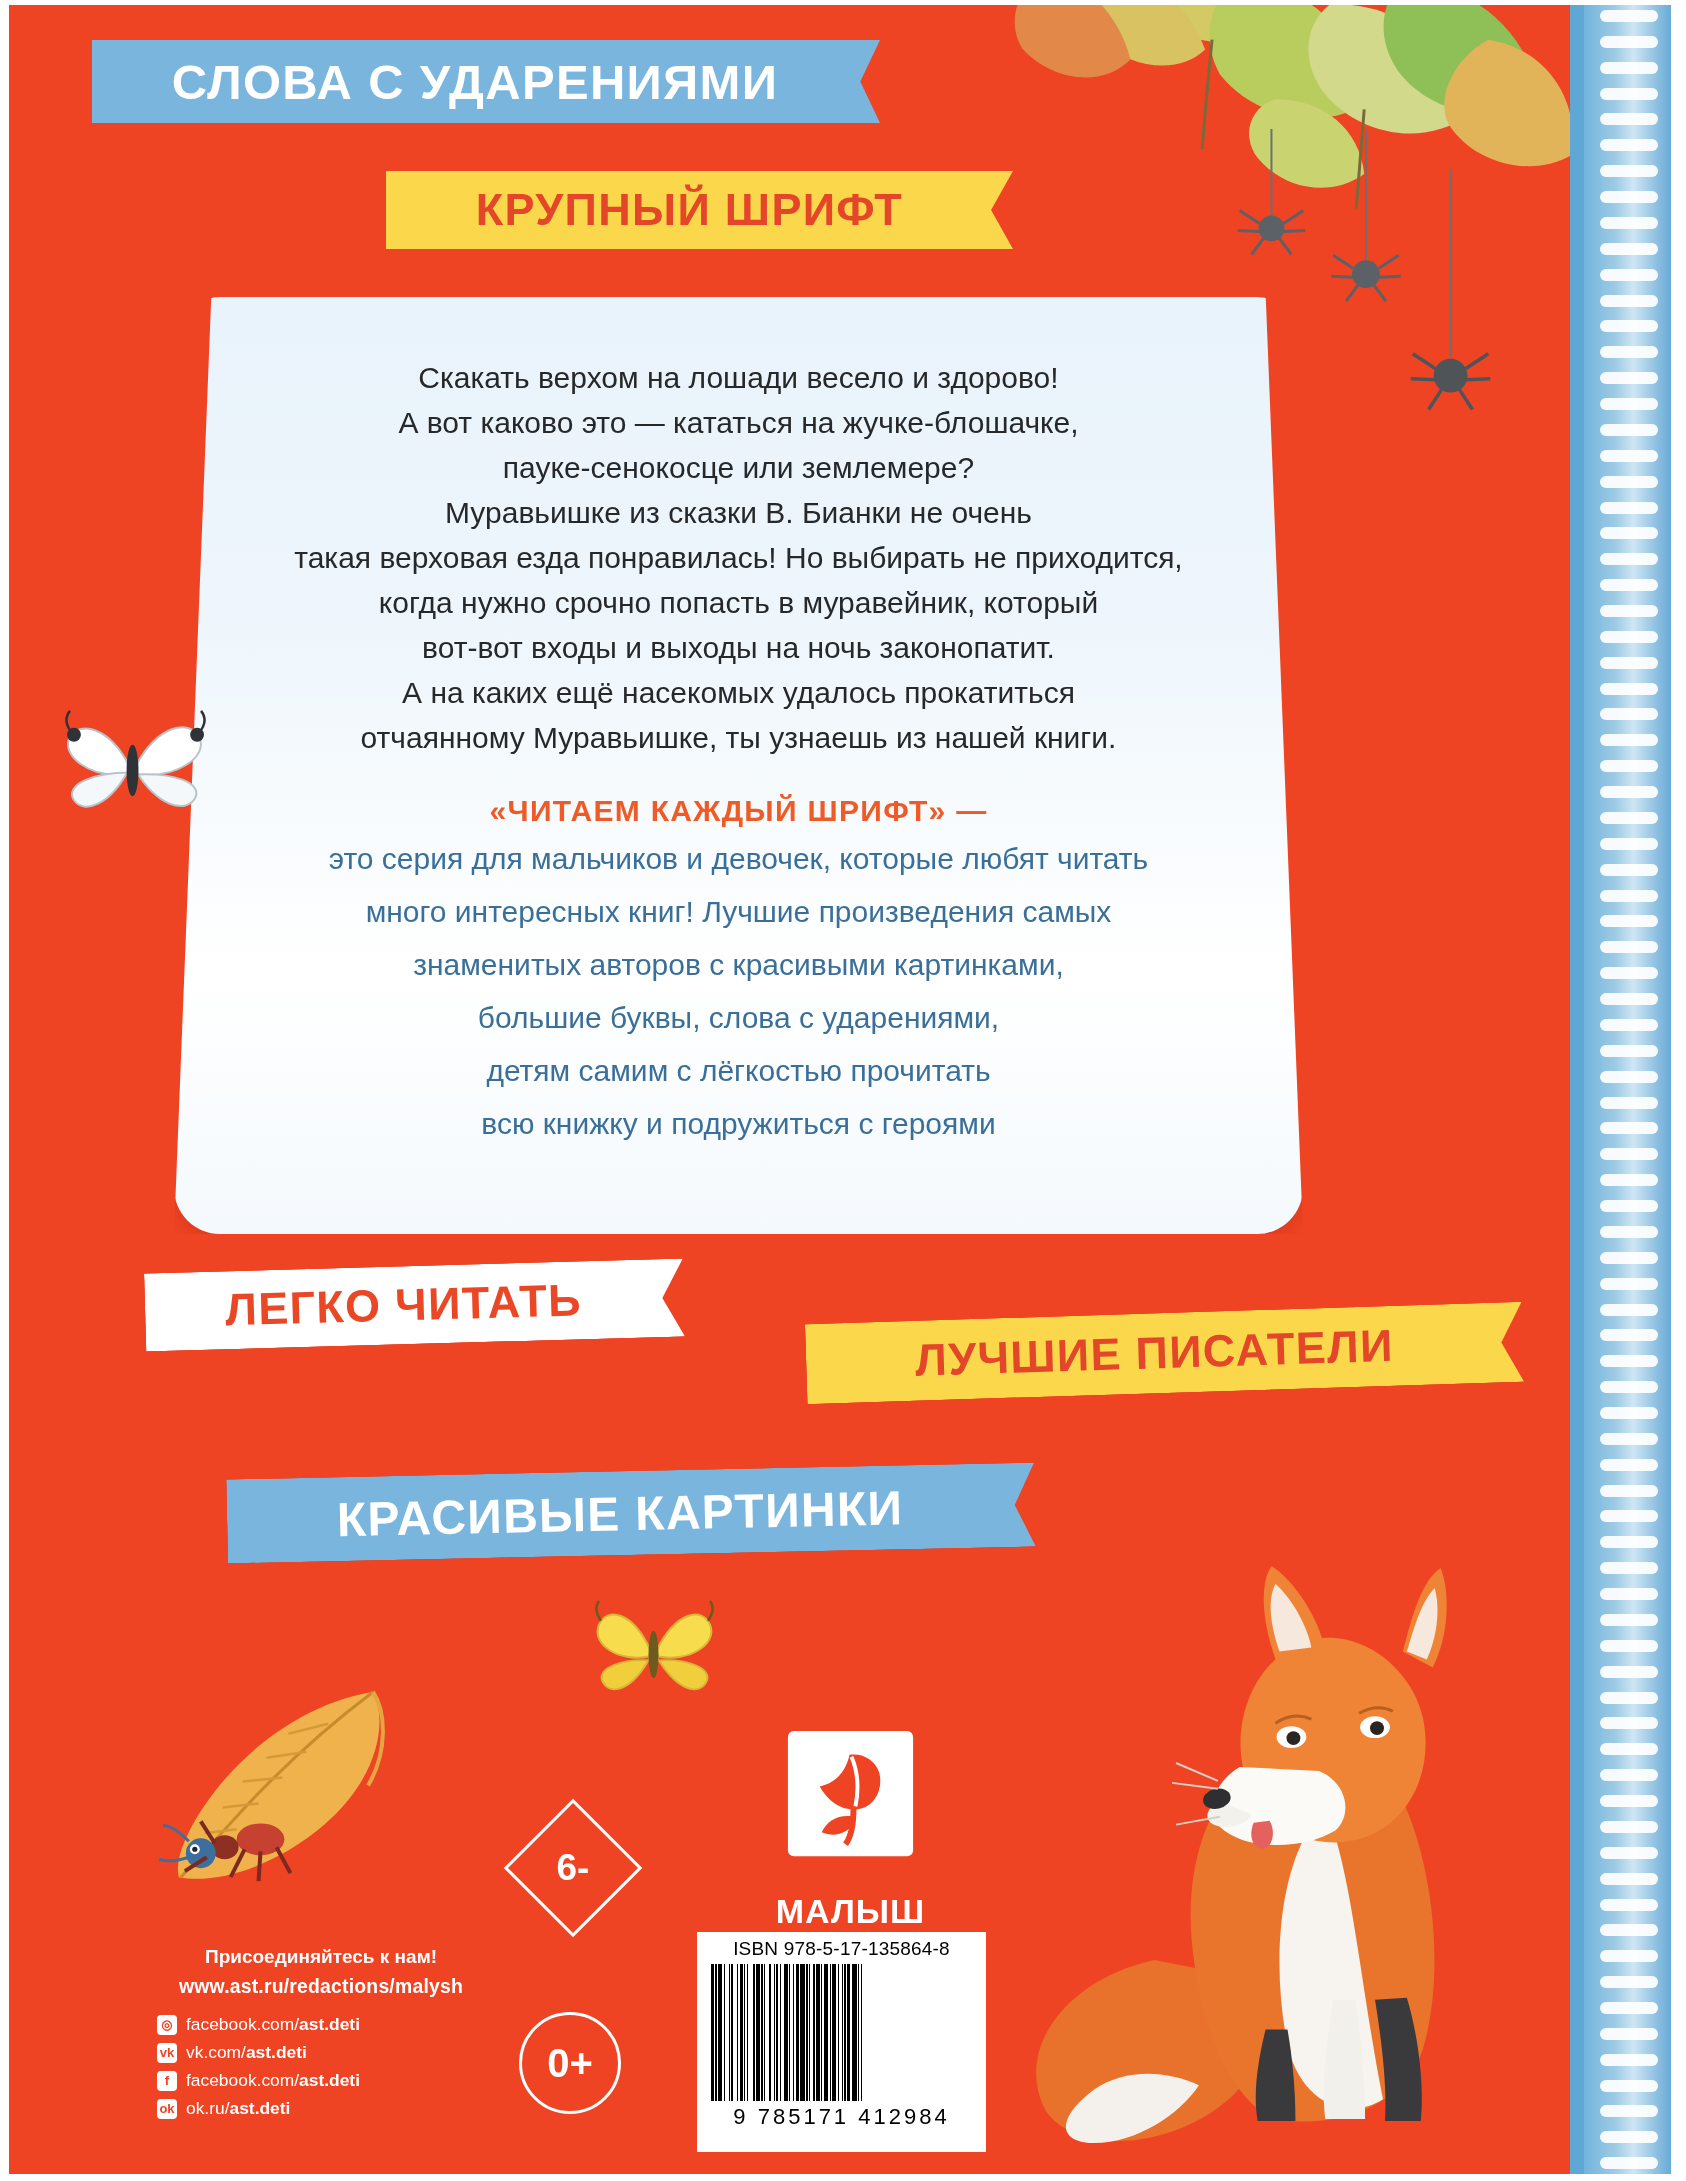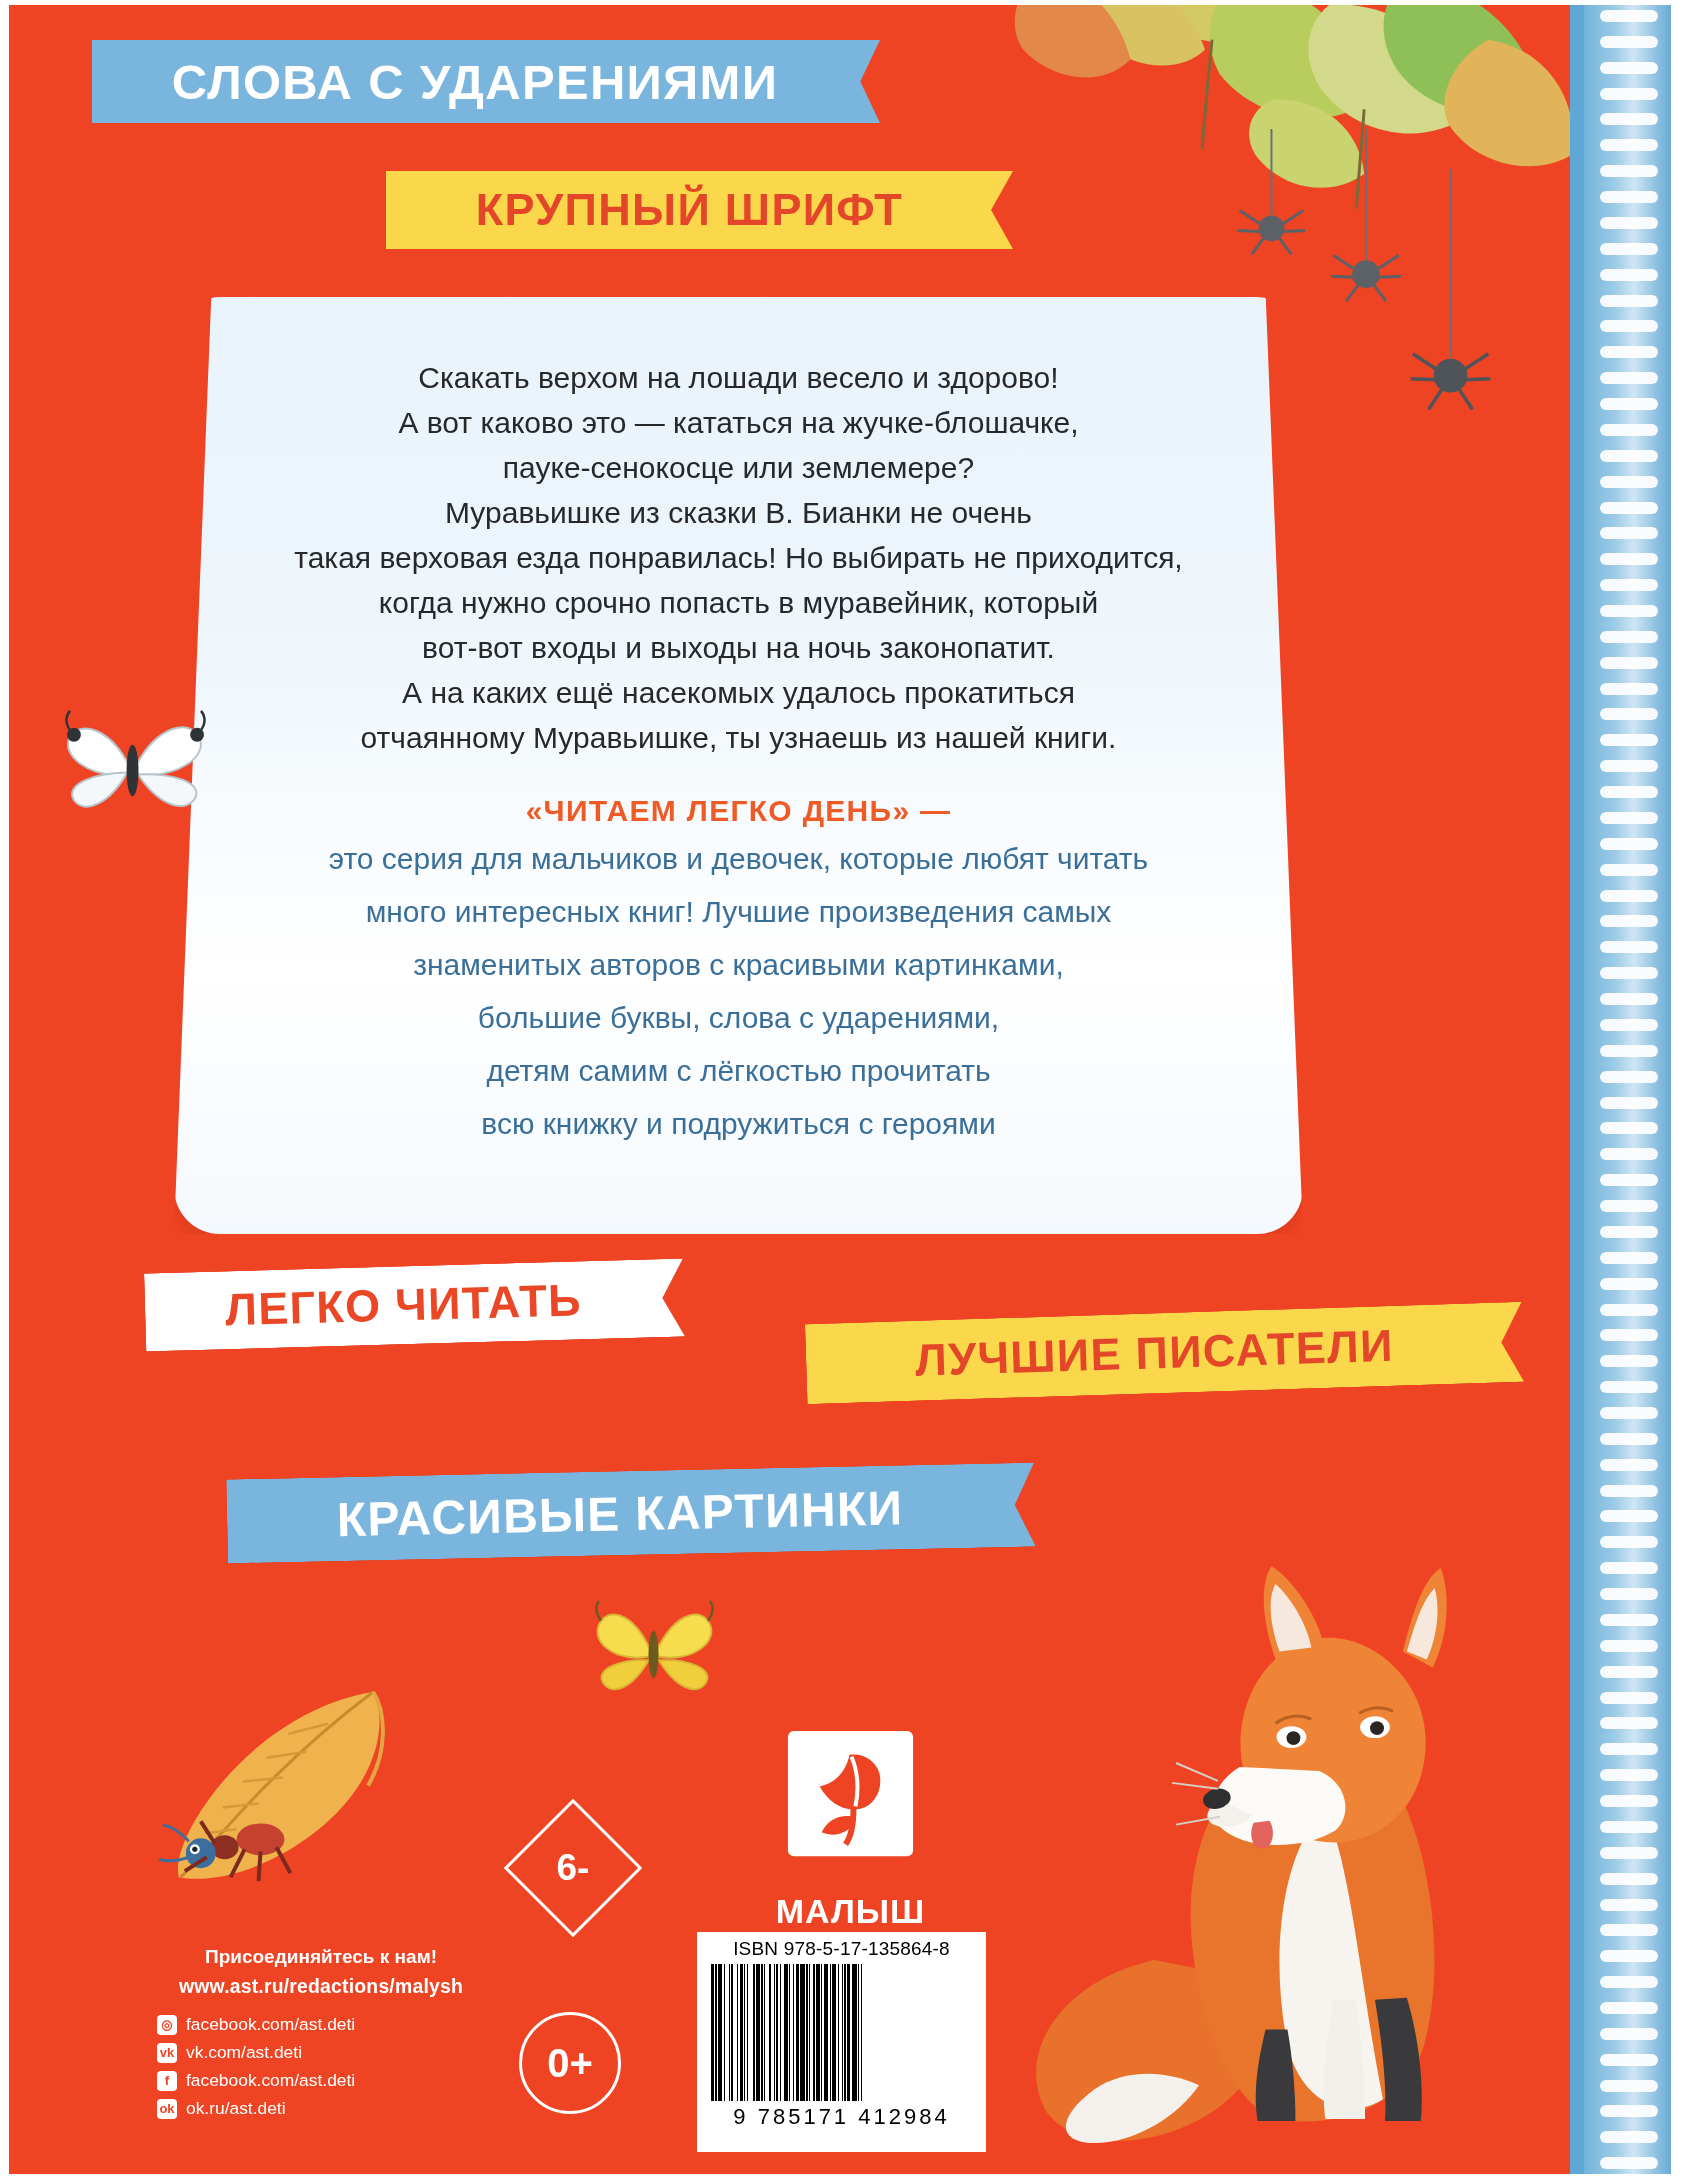--- a/index.html
+++ b/index.html
@@ -228,21 +228,21 @@
     background: #ffffff;
     color: #ef4423;
     font-size: 13px;
     font-weight: bold;
     display: flex;
     align-items: center;
     justify-content: center;
     margin-right: 9px;
     flex: none;
   }
-  .soc b { font-weight: normal; }
+  .soc b { font-weight: bold; }
 
   
   #age-diamond {
     position: absolute;
     left: 524px; top: 1819px;
     width: 92px; height: 92px;
     border: 3px solid #ffffff;
     transform: rotate(45deg);
     z-index: 25;
   }
@@ -382,21 +382,21 @@
       <p class="blurb-p">Скакать верхом на лошади весело и здорово!</p>
       <p class="blurb-p">А вот каково это — кататься на жучке-блошачке,</p>
       <p class="blurb-p">пауке-сенокосце или землемере?</p>
       <p class="blurb-p">Муравьишке из сказки В. Бианки не очень</p>
       <p class="blurb-p">такая верховая езда понравилась! Но выбирать не приходится,</p>
       <p class="blurb-p">когда нужно срочно попасть в муравейник, который</p>
       <p class="blurb-p">вот-вот входы и выходы на ночь законопатит.</p>
       <p class="blurb-p">А на каких ещё насекомых удалось прокатиться</p>
       <p class="blurb-p">отчаянному  Муравьишке, ты узнаешь из нашей книги.</p>
 
-      <p id="series-head">«ЧИТАЕМ ЛЕГКО ДЕНЬ» —</p>
+      <p id="series-head">«ЧИТАЕМ КАЖДЫЙ ШРИФТ» —</p>
 
       <p class="blurb-p2">это серия для мальчиков и девочек, которые любят читать</p>
       <p class="blurb-p2">много интересных книг! Лучшие произведения самых</p>
       <p class="blurb-p2">знаменитых авторов с красивыми картинками,</p>
       <p class="blurb-p2">большие буквы, слова с ударениями,</p>
       <p class="blurb-p2">детям самим с лёгкостью прочитать</p>
       <p class="blurb-p2">всю книжку и подружиться с героями</p>
     </div>
   </div>
 

